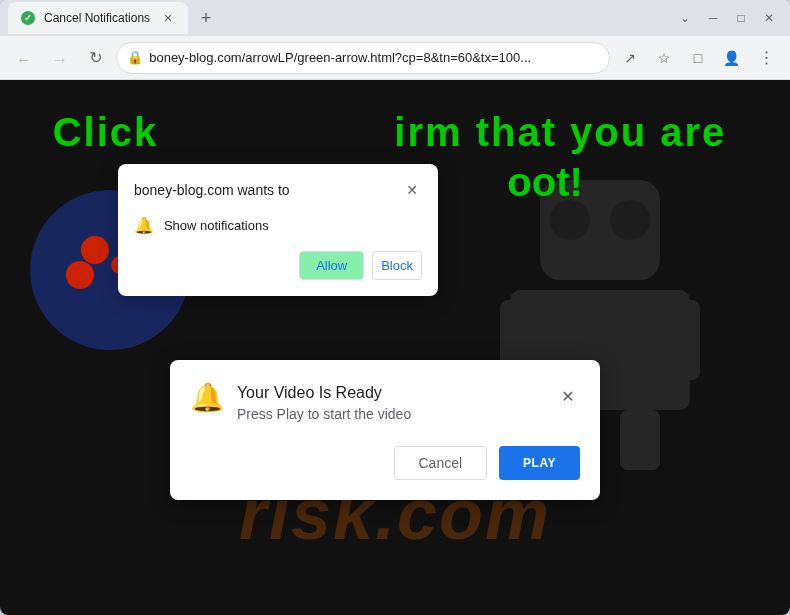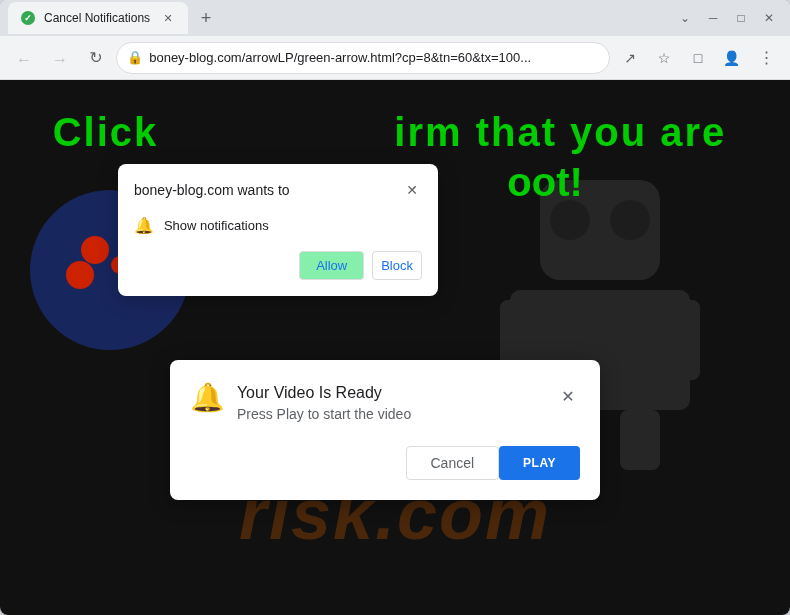--- a/index.html
+++ b/index.html
@@ -385,20 +385,21 @@
       justify-content: center;
       cursor: pointer;
       color: #5f6368;
       font-size: 16px;
       border-radius: 50%;
     }
 
     .video-popup-buttons {
       display: flex;
       justify-content: flex-end;
+      gap: 12px;
     }
 
     .btn-cancel {
       padding: 8px 24px;
       border: 1px solid #dadce0;
       border-radius: 4px;
       background: #fff;
       color: #5f6368;
       font-size: 14px;
       cursor: pointer;

